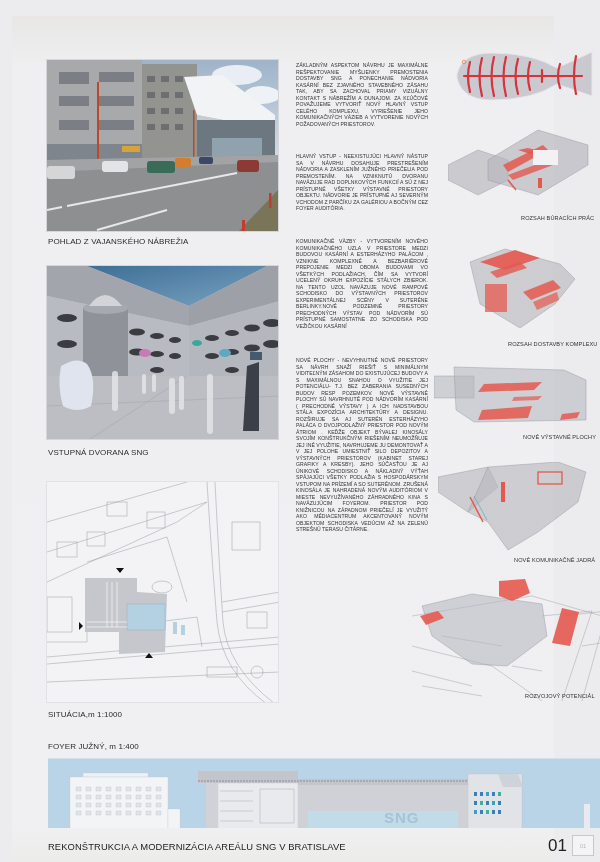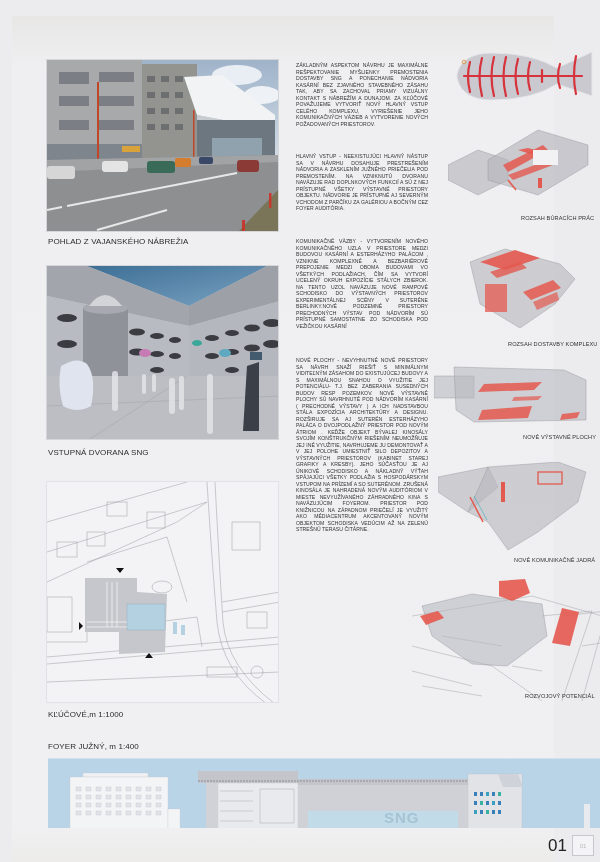--- a/index.html
+++ b/index.html
@@ -230,21 +230,21 @@
           <line x1="40" y1="145" x2="80" y2="145"></line>
       </g>
       <rect x="126" y="140" width="4" height="12" fill="#b4d1e2"></rect>
         <rect x="134" y="143" width="4" height="10" fill="#b4d1e2"></rect>
 
       <polygon points="69,86 77,86 73,91" fill="#111"></polygon>
       <polygon points="32,140 32,148 36,144" fill="#111"></polygon>
       <polygon points="98,176 106,176 102,171" fill="#111"></polygon>
     </svg>
   </div>
-  <div class="caption" style="left:36px;top:694px;text-transform:none;">KĽÚČOVÉ,m 1:1000</div>
+  <div class="caption" style="left:36px;top:694px;text-transform:none;">SITUÁCIA,m 1:1000</div>
 
   <p class="para" style="top:46px;">ZÁKLADNÝM ASPEKTOM NÁVRHU JE MAXIMÁLNE REŠPEKTOVANIE MYŠLIENKY PREMOSTENIA DOSTAVBY SNG A PONECHANIE NÁDVORIA KASÁRNÍ BEZ ZJAVNÉHO STAVEBNÉHO ZÁSAHU TAK, ABY SA ZACHOVAL PRIAMY VIZUÁLNY KONTAKT S NÁBREŽÍM A DUNAJOM. ZA KĽÚČOVÉ POVAŽUJEME VYTVORIŤ NOVÝ HLAVNÝ VSTUP CELÉHO KOMPLEXU, VYRIEŠENIE JEHO KOMUNIKAČNÝCH VÄZIEB A VYTVORENIE NOVÝCH POŽADOVANÝCH PRIESTOROV.</p>
   <p class="para" style="top:137px;">HLAVNÝ VSTUP - NEEXISTUJÚCI HLAVNÝ NÁSTUP SA V NÁVRHU DOSAHUJE PRESTREŠENÍM NÁDVORIA A ZASKLENÍM JUŽNÉHO PRIEČELIA POD PREMOSTENÍM. NA VZNIKNUTÚ DVORANU NAVÄZUJE RAD DOPLNKOVÝCH FUNKCIÍ A SÚ Z NEJ PRÍSTUPNÉ VŠETKY VÝSTAVNÉ PRIESTORY OBJEKTU. NÁDVORIE JE PRÍSTUPNÉ AJ SEVERNÝM VCHODOM Z PARČÍKU ZA GALÉRIOU A BOČNÝM CEZ FOYER AUDITÓRIA.</p>
   <p class="para" style="top:222px;">KOMUNIKAČNÉ VÄZBY - VYTVORENÍM NOVÉHO KOMUNIKAČNÉHO UZLA V PRIESTORE MEDZI BUDOVOU KASÁRNÍ A ESTERHÁZYHO PALÁCOM , VZNIKNE KOMPLEXNÉ A BEZBARIÉROVÉ PREPOJENIE MEDZI OBOMA BUDOVAMI VO VŠETKÝCH PODLAŽIACH, ČÍM SA VYTVORÍ UCELENÝ OKRUH EXPOZÍCIE STÁLYCH ZBIEROK. NA TENTO UZOL NAVÄZUJE NOVÉ RAMPOVÉ SCHODISKO DO VÝSTAVNÝCH PRIESTOROV EXPERIMENTÁLNEJ SCÉNY V SUTERÉNE BERLINKY.NOVÉ PODZEMNÉ PRIESTORY PRECHODNÝCH VÝSTAV POD NÁDVORÍM SÚ PRÍSTUPNÉ SAMOSTATNE ZO SCHODISKA POD VEŽIČKOU KASÁRNÍ</p>
   <p class="para" style="top:341px;">NOVÉ PLOCHY - NEVYHNUTNÉ NOVÉ PRIESTORY SA NÁVRH SNAŽÍ RIEŠIŤ S MINIMÁLNYM VIDITEĽNÝM ZÁSAHOM DO EXISTUJÚCEJ BUDOVY A S MAXIMÁLNOU SNAHOU O VYUŽITIE JEJ POTENCIÁLU- T.J. BEZ ZABERANIA SUSEDNÝCH BUDOV RESP POZEMKOV. NOVÉ VÝSTAVNÉ PLOCHY SÚ NAVRHNUTÉ POD NÁDVORÍM KASÁRNÍ ( PRECHODNÉ VÝSTAVY ) A ICH NADSTAVBOU STÁLA EXPOZÍCIA ARCHITEKTÚRY A DESIGNU. ROZŠIRUJE SA AJ SUTERÉN ESTERHÁZYHO PALÁCA O DVOJPODLAŽNÝ PRIESTOR POD NOVÝM ÁTRIOM . KEĎŽE OBJEKT BÝVALEJ KINOSÁLY SVOJÍM KONŠTRUKČNÝM RIEŠENÍM NEUMOŽŇUJE JEJ INÉ VYUŽITIE, NAVRHUJEME JU DEMONTOVAŤ A V JEJ POLOHE UMIESTNIŤ SILO DEPOZITOV A VÝSTAVNÝCH PRIESTOROV (KABINET STAREJ GRAFIKY A KRESBY). JEHO SÚČASŤOU JE AJ ÚNIKOVÉ SCHODISKO A NÁKLADNÝ VÝŤAH SPÁJAJÚCI VŠETKY PODLAŽIA S HOSPODÁRSKYM VSTUPOM NA PRÍZEMÍ A SO SUTERÉNOM. ZRUŠENÁ KINOSÁLA JE NAHRADENÁ NOVÝM AUDITÓRIOM V MIESTE NEVYUŽÍVANÉHO ZÁHRADNÉHO KINA S NAVÄZUJÚCIM FOYEROM. PRIESTOR POD KNIŽNICOU NA ZÁPADNOM PRIEČELÍ JE VYUŽITÝ AKO MÉDIACENTRUM AKCENTOVANÝ NOVÝM OBJEKTOM SCHODISKA VEDÚCIM AŽ NA ZELENÚ STREŠNÚ TERASU ČITÁRNE.</p>
 
   <div class="abs" style="left:440px;top:32px;width:150px;height:60px;">
     <svg width="150" height="60" viewBox="0 0 150 60">
       <path d="M5,26 Q10,5 40,5 Q80,5 105,20 L140,4 L140,48 L105,36 Q80,52 40,52 Q10,52 5,30 Z" fill="#c9c9cf" stroke="#e5e6ea" stroke-width="1"></path>
       <g stroke="#d6333d" stroke-width="2.2" fill="none" stroke-linecap="round">
@@ -421,16 +421,17 @@
           <rect x="432" y="51" width="3" height="4" fill="#3b7fb8"></rect>
           <rect x="438" y="51" width="3" height="4" fill="#3bb0a0"></rect>
           <rect x="444" y="51" width="3" height="4" fill="#3b7fb8"></rect>
           <rect x="450" y="51" width="3" height="4" fill="#3b7fb8"></rect>
       </g>
       <rect x="536" y="45" width="6" height="25" fill="#e8eaee"></rect>
     </svg>
     <div class="abs" style="left:336px;top:50px;font-size:15px;font-weight:bold;color:#a6c3d6;letter-spacing:1px;">SNG</div>
   </div>
 
+  <div class="footer-title">REKONŠTRUKCIA A MODERNIZÁCIA AREÁLU SNG V BRATISLAVE</div>
   <div class="page-num">01</div>
   <div class="page-box">01</div>
 
 </div>
 
 </body></html>

